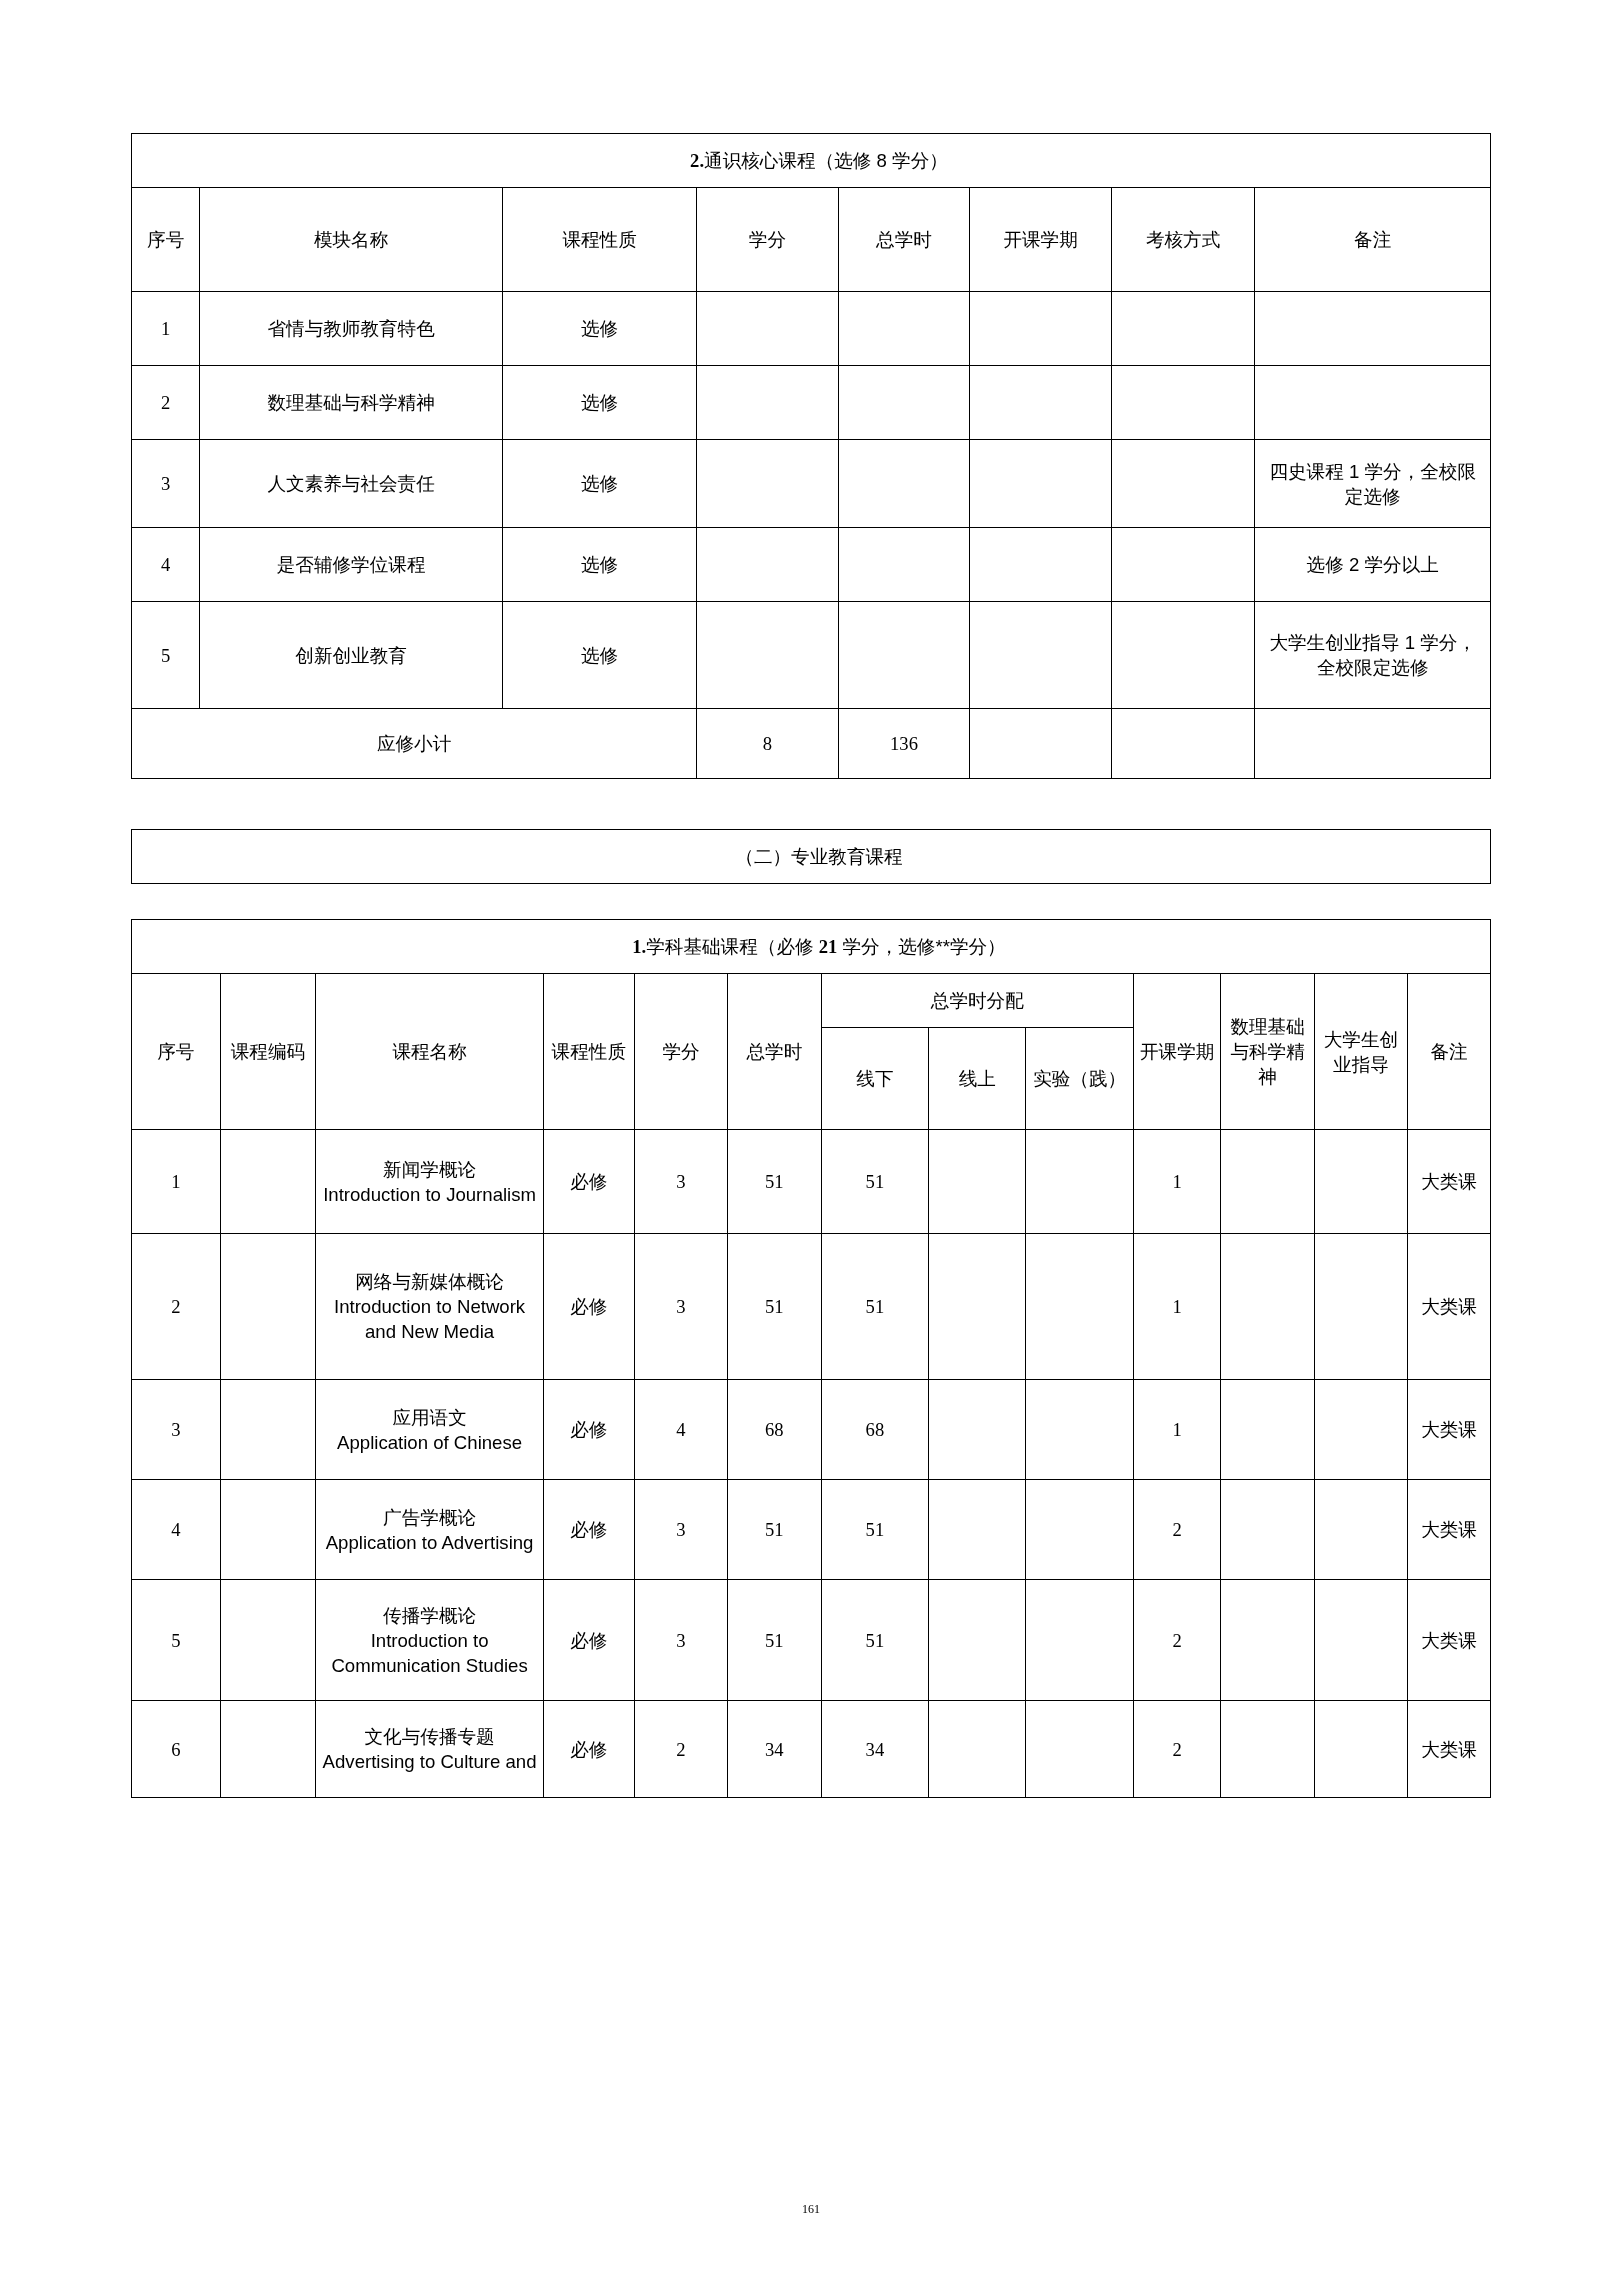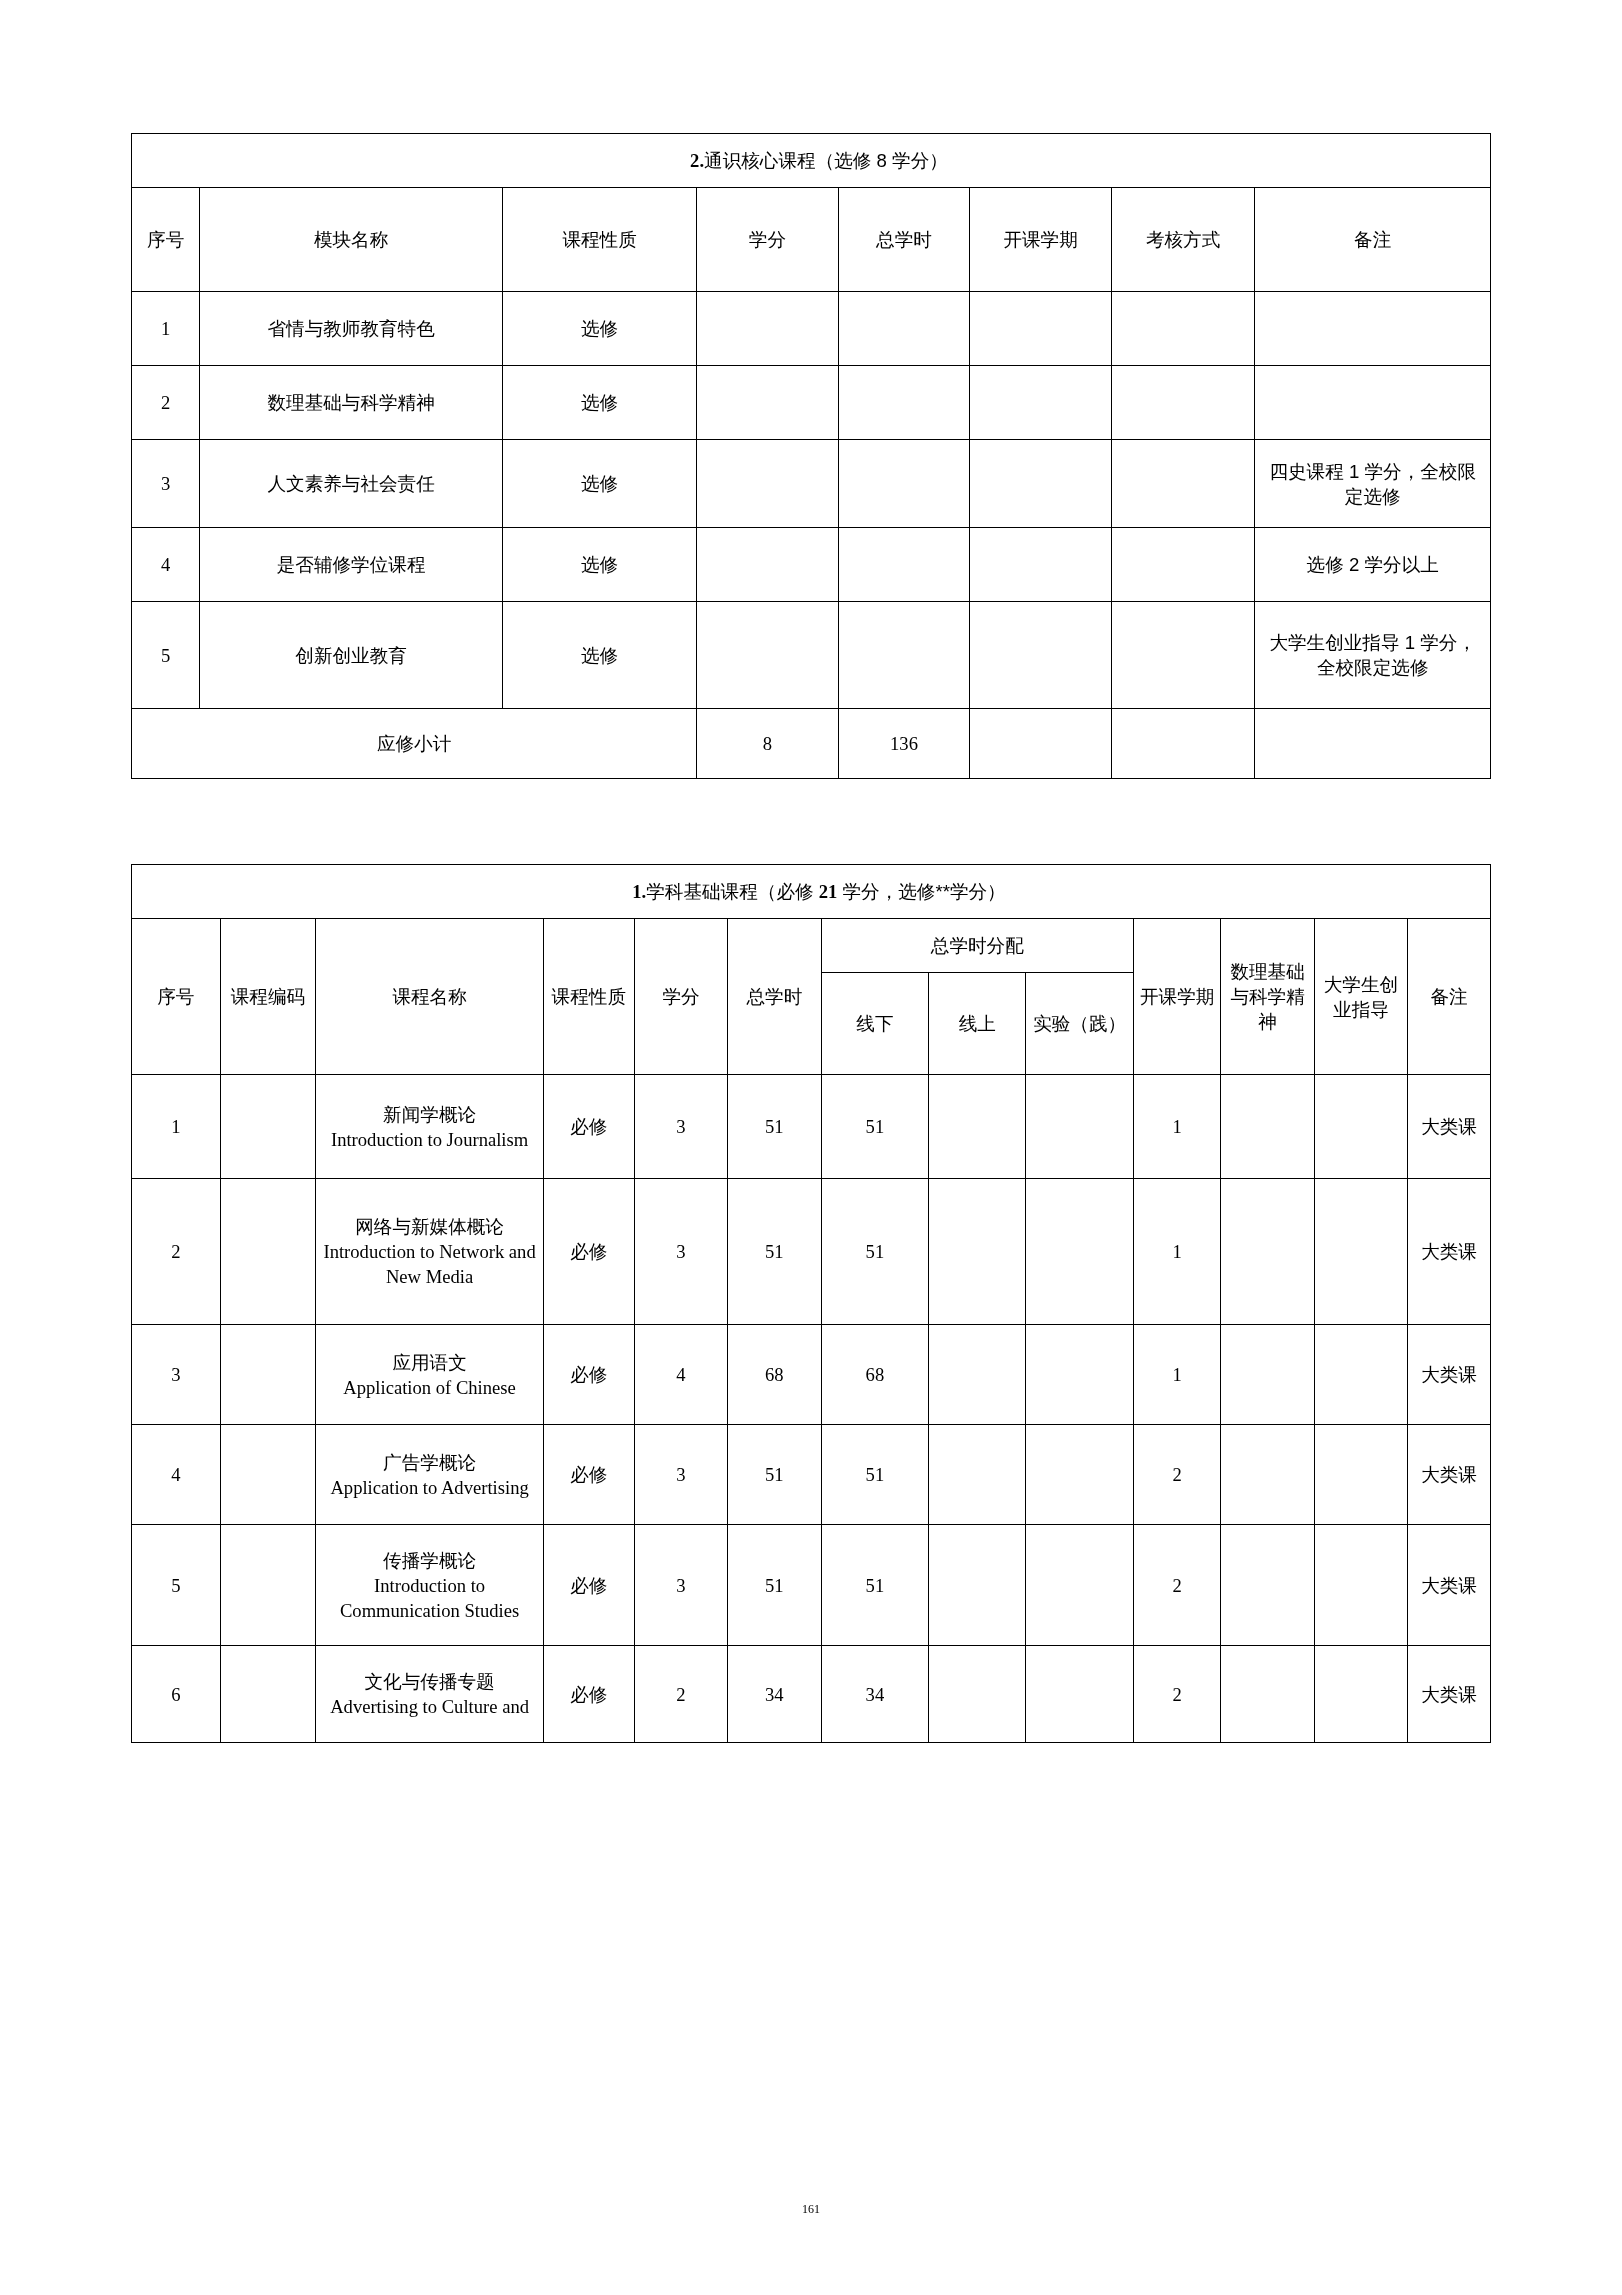--- a/index.html
+++ b/index.html
@@ -65,21 +65,21 @@
   .course-name {
     line-height: 1.3;
     padding: 5.3px 1.8px !important;
   }
   .course-name .cn-name {
     font-family: "Liberation Sans", "DejaVu Sans", sans-serif;
     display: block;
   }
   .course-name .en-name {
     display: block;
-    font-family: Liberation Serif, serif;
+    font-family: Liberation Sans, sans-serif;
   }
 
   .note-cell {
     font-family: "Liberation Sans", "DejaVu Sans", sans-serif;
     font-size: 18.6px;
     line-height: 1.45;
     padding: 5.3px 7px !important;
   }
 
   .spacer-a { height: 50px; }
@@ -224,20 +224,27 @@
         <td class="en">136</td>
         <td></td>
         <td></td>
         <td></td>
       </tr>
     </tbody>
   </table>
 
   <div class="spacer-a"></div>
 
+  <table class="doc">
+    <tbody>
+      <tr>
+        <td class="section-title">（二）专业教育课程</td>
+      </tr>
+    </tbody>
+  </table>
 
   <div class="spacer-b"></div>
 
   <table class="doc t2">
     <colgroup>
       <col class="d0">
         <col class="d1">
         <col class="d2">
         <col class="d3">
         <col class="d4">

